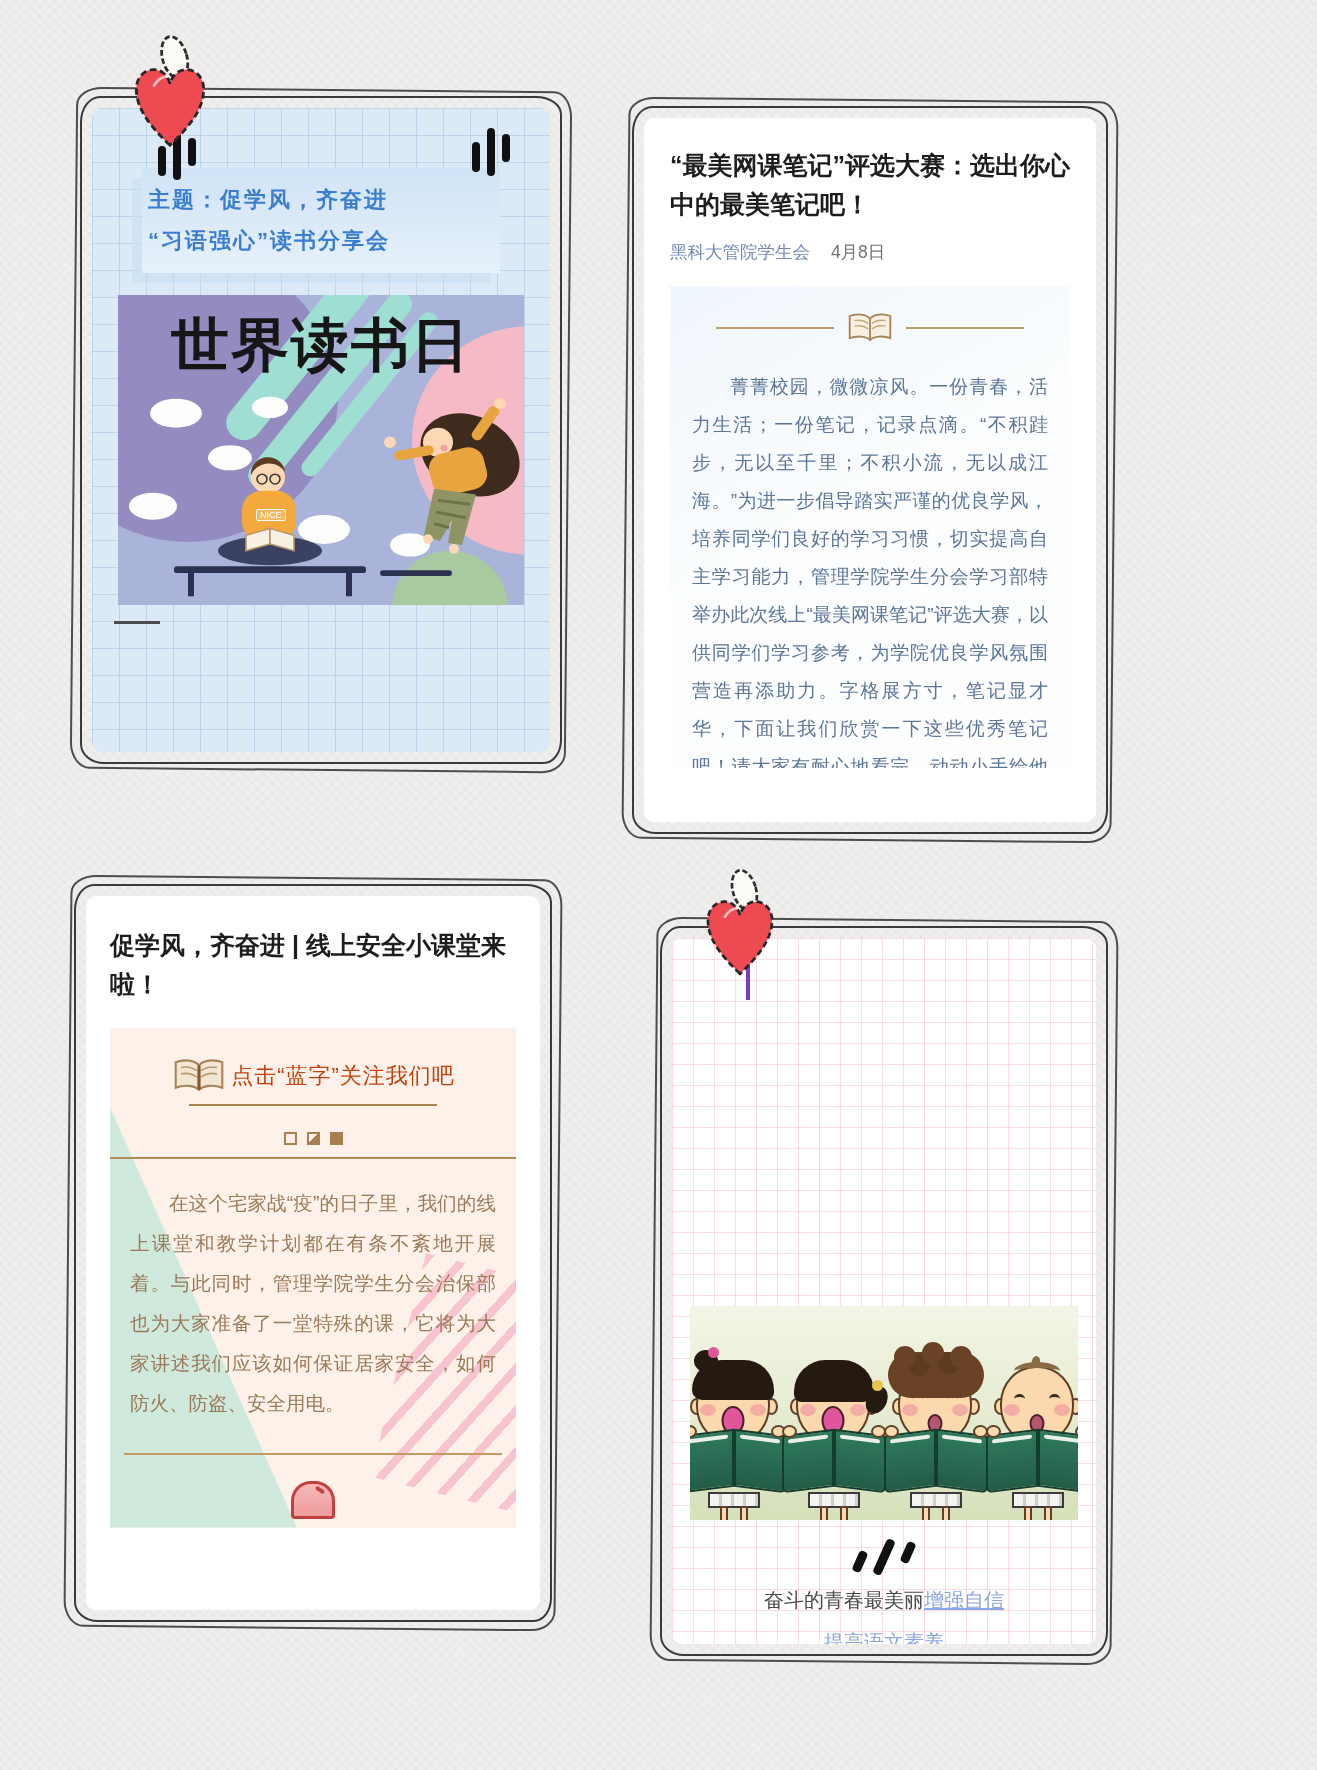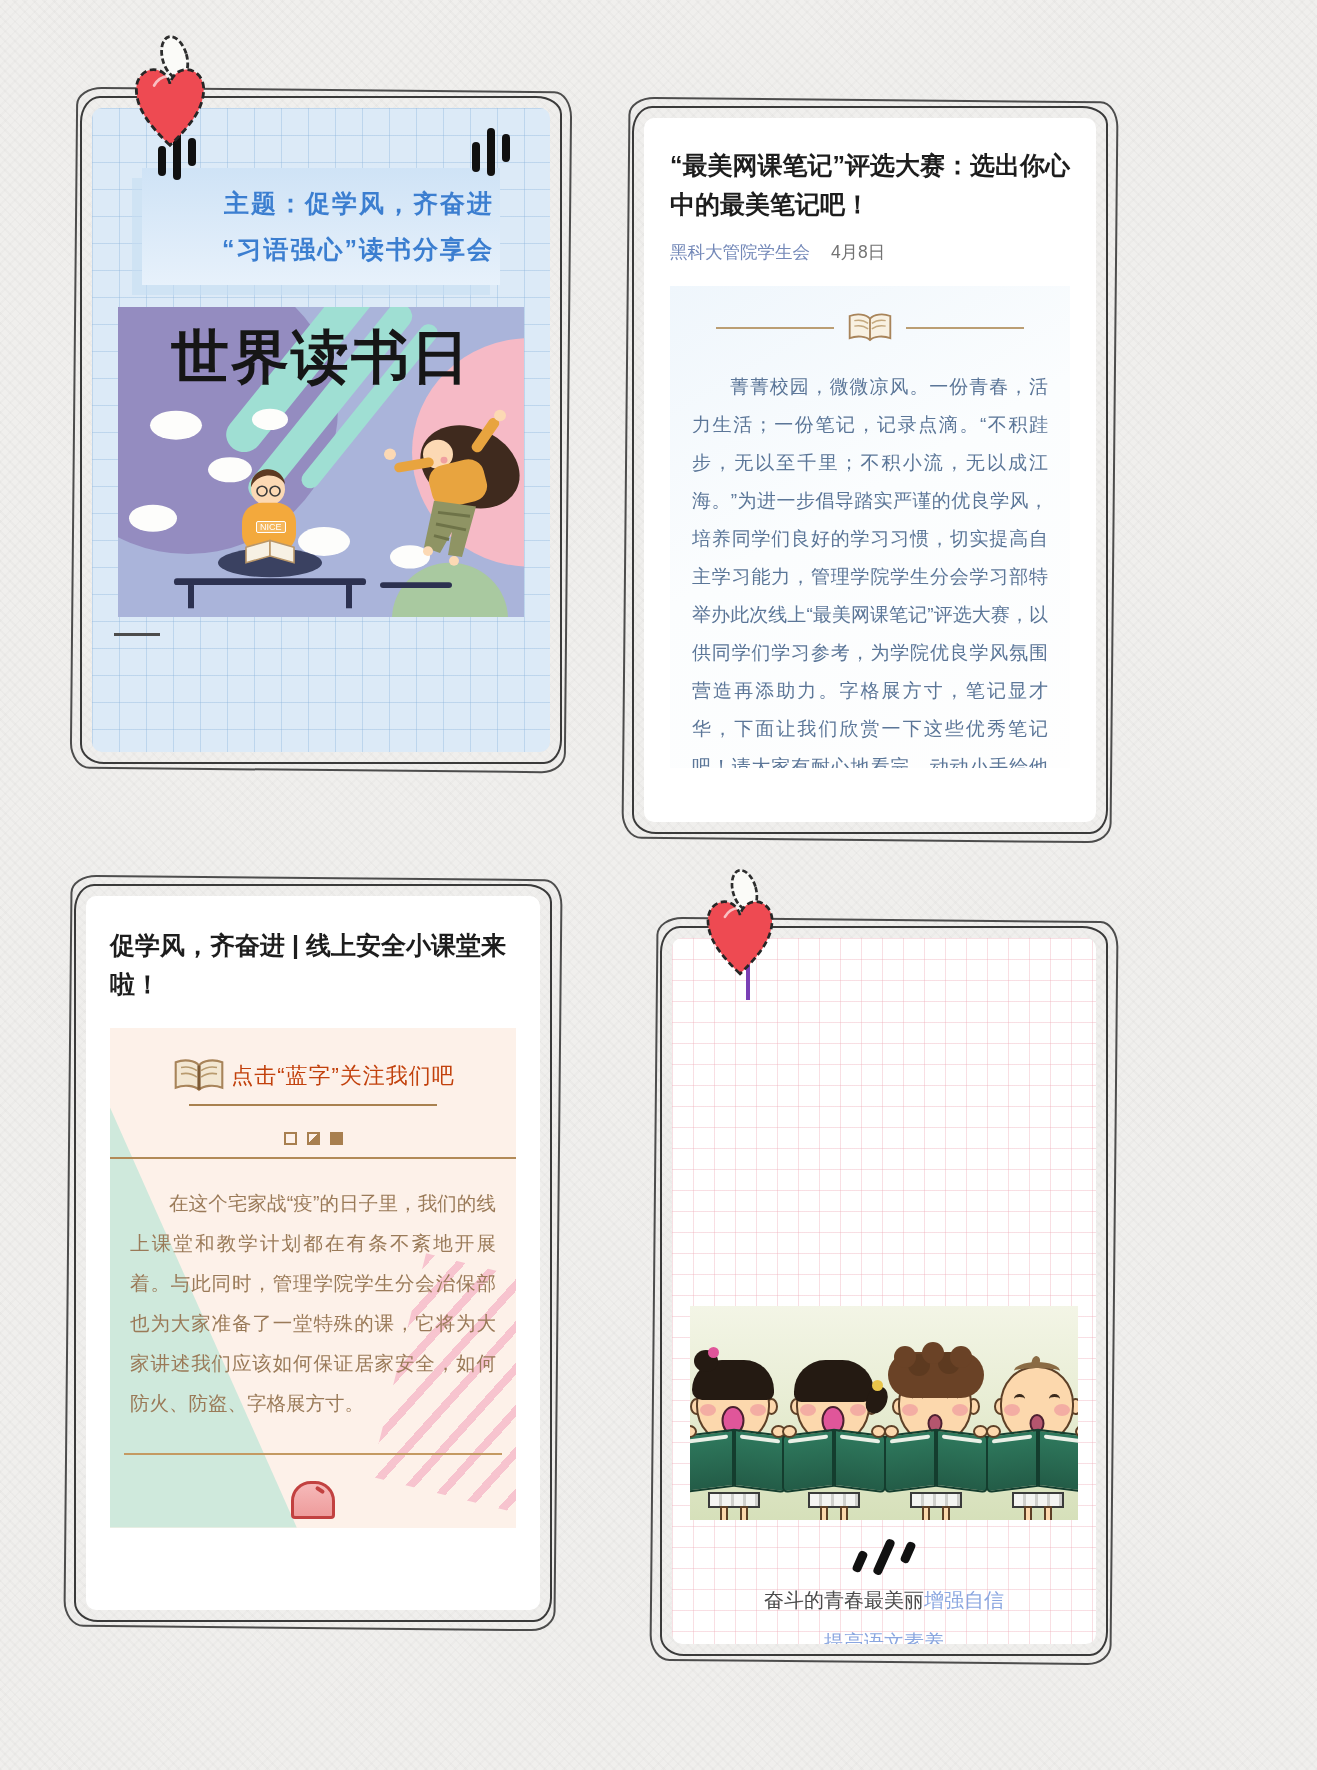--- a/index.html
+++ b/index.html
@@ -29,24 +29,24 @@
     background-image:linear-gradient(rgba(140,180,220,.38) 1px,transparent 1px),
       linear-gradient(90deg, rgba(140,180,220,.38) 1px,transparent 1px);
     background-size:27px 27px;
     padding:14px 18px;box-sizing:border-box;
   }
   .tally{position:absolute;display:flex;align-items:center;gap:7px;}
   .tally i{display:block;width:8px;background:#101010;border-radius:4px;}
   .tally i:nth-child(1){height:30px;transform:translateY(5px);}
   .tally i:nth-child(2){height:48px;}
   .tally i:nth-child(3){height:28px;transform:translateY(-4px);}
-  .banner{width:82%;margin:46px auto 0;padding:12px 6px;text-align:right;
+  .banner{width:82%;margin:46px auto 0;padding:12px 6px;text-align:left;
     background:linear-gradient(180deg,#cfe3f6,#e7f1fb);
     box-shadow:-10px 10px 0 rgba(196,220,242,.55);
-    color:#3b7ed0;font-weight:700;font-size:25px;line-height:1.85;letter-spacing:2px;}
+    color:#3b7ed0;font-weight:700;font-size:22px;line-height:1.85;letter-spacing:2px;}
   .illo{position:relative;width:406px;height:310px;margin:22px auto 0;overflow:hidden;}
   .illo svg{position:absolute;inset:0;}
   .poster-title{position:absolute;top:12px;left:0;width:100%;text-align:center;
     font-size:58px;font-weight:900;color:#161616;letter-spacing:2px;z-index:2;}
   .nice-badge{position:absolute;left:138px;top:214px;z-index:2;font-size:9px;color:#fff;
     border:1.5px solid #fff;padding:0 3px;border-radius:2px;background:rgba(255,255,255,.18);}
   .c1-dash{width:46px;height:3px;background:#4c4c4c;margin:16px 0 8px 4px;}
   .c1-body{color:#4a4a4a;font-size:19px;line-height:31px;text-align:justify;
     text-indent:1.2em;margin:0 4px;}
   
@@ -156,21 +156,21 @@
   .kid .hand.l{left:0;} .kid .hand.r{right:0;}
   .slant-bars{position:absolute;left:50%;top:600px;transform:translateX(-50%);
     display:flex;align-items:center;gap:13px;z-index:2;}
   .slant-bars i{display:block;width:9px;background:#111;border-radius:4px;transform:rotate(24deg);}
   .slant-bars i:nth-child(1){height:22px;transform:rotate(24deg) translateY(5px);}
   .slant-bars i:nth-child(2){height:38px;}
   .slant-bars i:nth-child(3){height:22px;transform:rotate(24deg) translateY(-5px);}
   .c4-caption{position:absolute;top:648px;left:0;width:100%;text-align:center;font-size:20px;
     line-height:1.4;z-index:2;}
   .c4-caption .prefix{color:#4a4a4a;}
-  .c4-caption .lnk{color:#8aa6e0;}
+  .c4-caption .lnk{color:#8aa6e0;text-decoration:underline;}
   .c4-caption .line2{margin-top:14px;}
   .bookicon{flex:0 0 auto;}
 </style>
 </head>
 <body>
 
 <div class="card" id="card1" style="left:84px;top:100px;width:474px;height:660px;">
   <div class="frame1"></div>
   <div class="frame2"></div>
   <div class="heartclip" style="left:44px;top:-72px;width:84px;height:130px;">
@@ -286,21 +286,21 @@
         </svg>
         <span>点击“蓝字”关注我们吧</span>
       </div>
       <div class="follow-underline"></div>
       <div class="sq-row">
         <span class="sq"></span>
         <span class="sq half"></span>
         <span class="sq full"></span>
       </div>
       <div class="c3-hr"></div>
-      <p class="c3-body">在这个宅家战“疫”的日子里，我们的线上课堂和教学计划都在有条不紊地开展着。与此同时，管理学院学生分会治保部也为大家准备了一堂特殊的课，它将为大家讲述我们应该如何保证居家安全，如何防火、防盗、字格展方寸。</p>
+      <p class="c3-body">在这个宅家战“疫”的日子里，我们的线上课堂和教学计划都在有条不紊地开展着。与此同时，管理学院学生分会治保部也为大家准备了一堂特殊的课，它将为大家讲述我们应该如何保证居家安全，如何防火、防盗、安全用电。</p>
       <div class="c3-hr2"></div>
       <div class="dome"></div>
     </div>
   </div>
 </div>
 
 <div class="card" id="card4" style="left:664px;top:930px;width:440px;height:722px;">
   <div class="frame1"></div>
   <div class="frame2"></div>
   <div class="heartclip" style="left:36px;top:-68px;width:80px;height:124px;">

